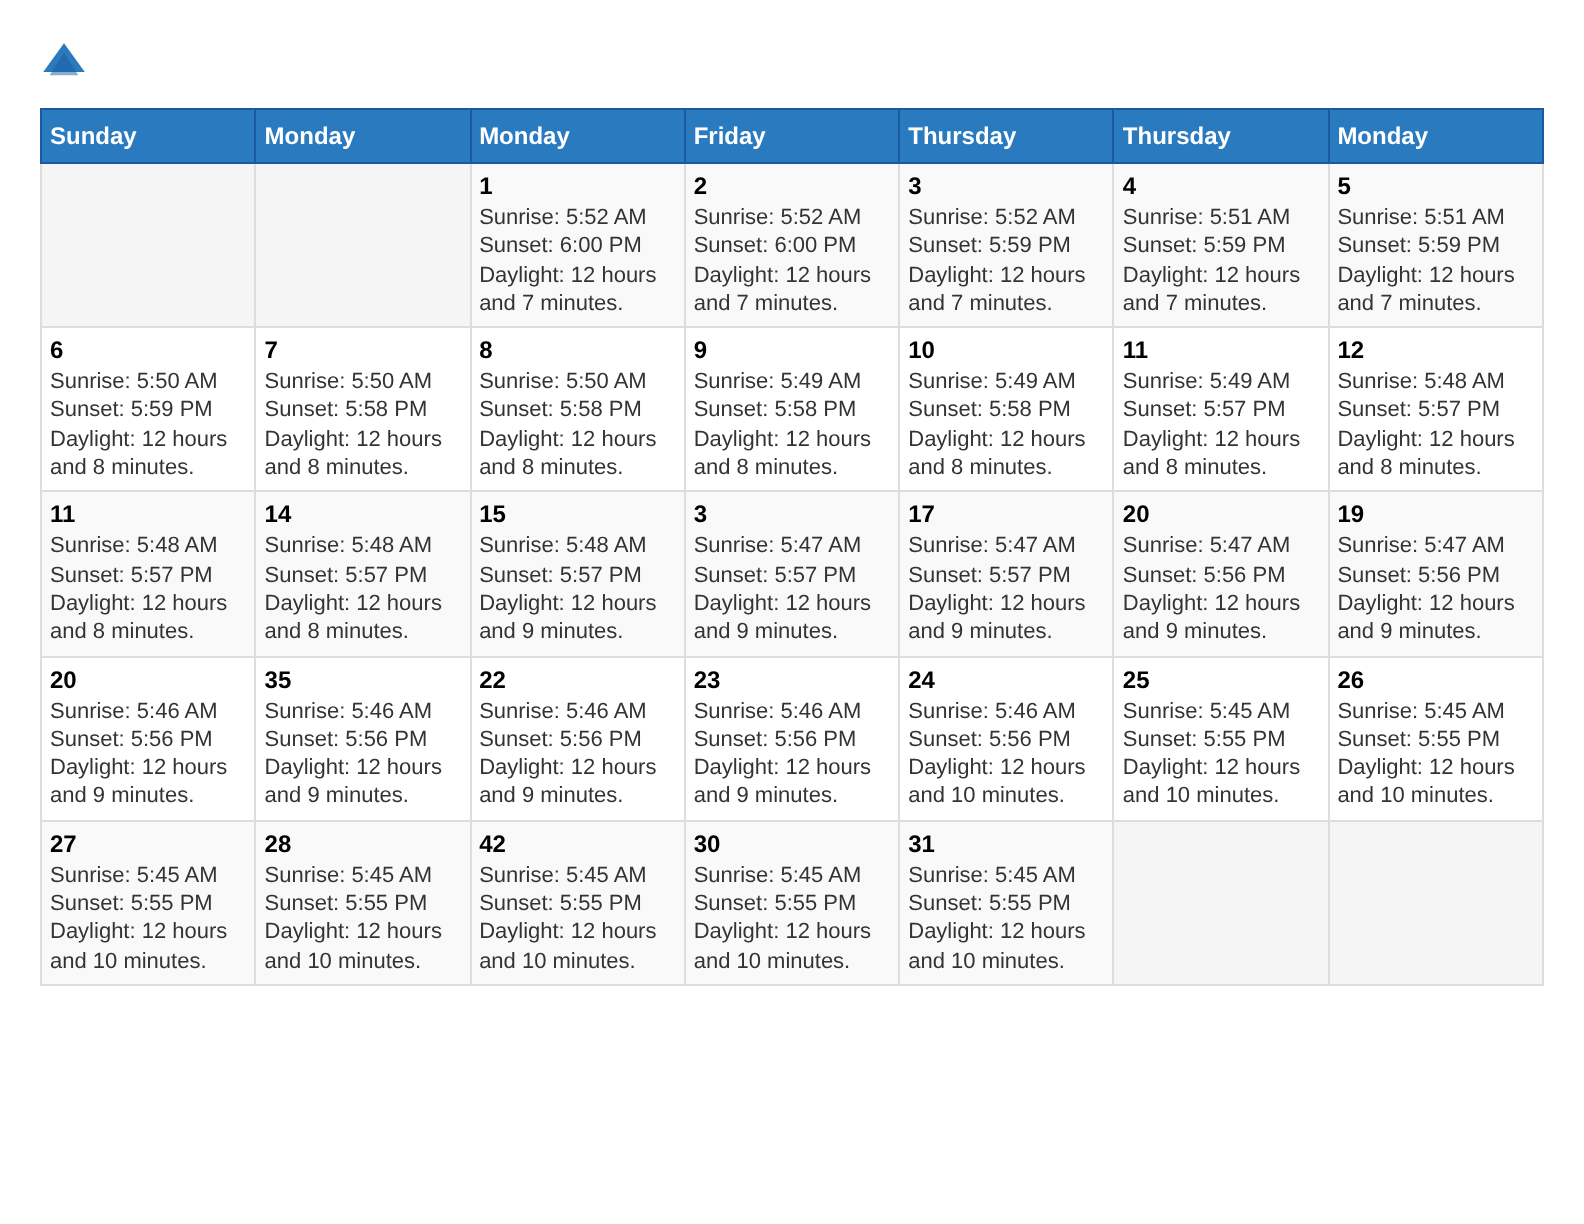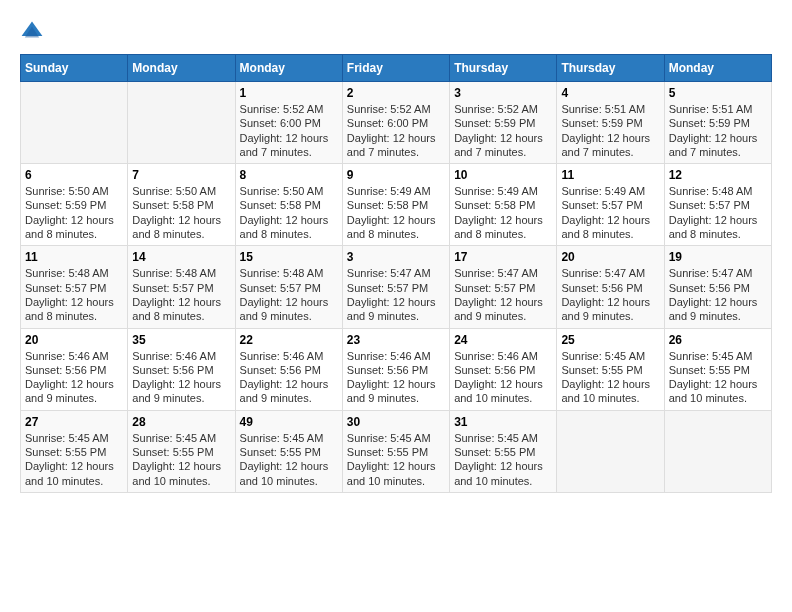--- a/index.html
+++ b/index.html
@@ -328,21 +328,21 @@
 and 10 minutes.</div>
         </td>
         <td>
           <span class="day-number">28</span>
           <div class="day-info" style="white-space: pre-line;">Sunrise: 5:45 AM
 Sunset: 5:55 PM
 Daylight: 12 hours
 and 10 minutes.</div>
         </td>
         <td>
-          <span class="day-number">49</span>
+          <span class="day-number">42</span>
           <div class="day-info" style="white-space: pre-line;">Sunrise: 5:45 AM
 Sunset: 5:55 PM
 Daylight: 12 hours
 and 10 minutes.</div>
         </td>
         <td>
           <span class="day-number">30</span>
           <div class="day-info" style="white-space: pre-line;">Sunrise: 5:45 AM
 Sunset: 5:55 PM
 Daylight: 12 hours

